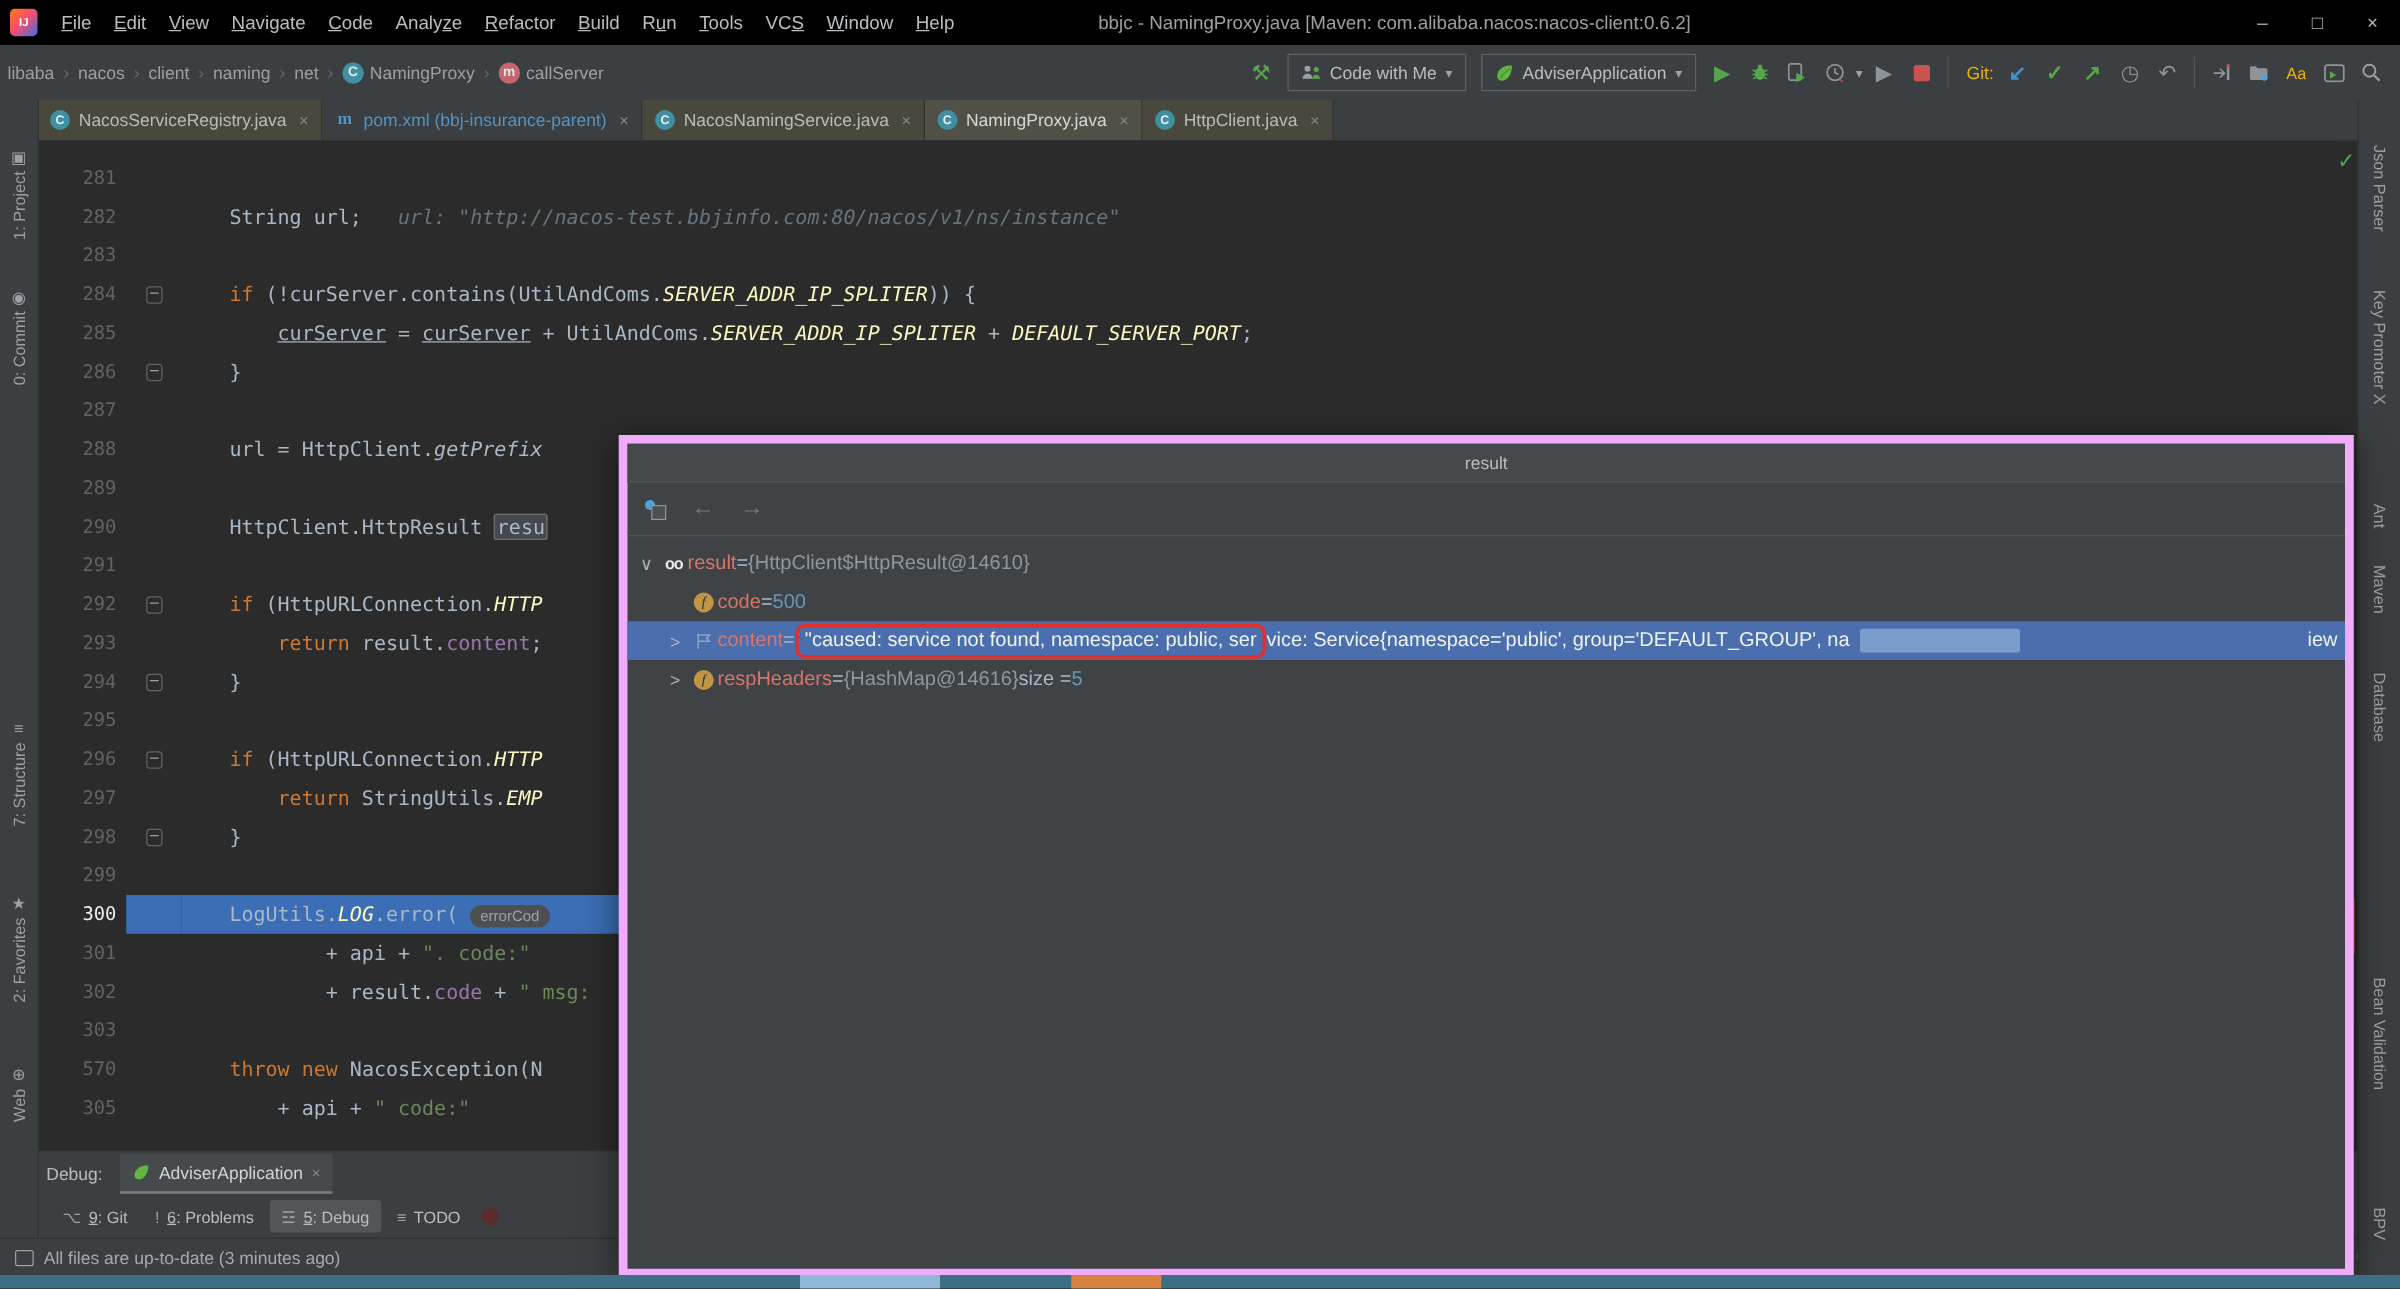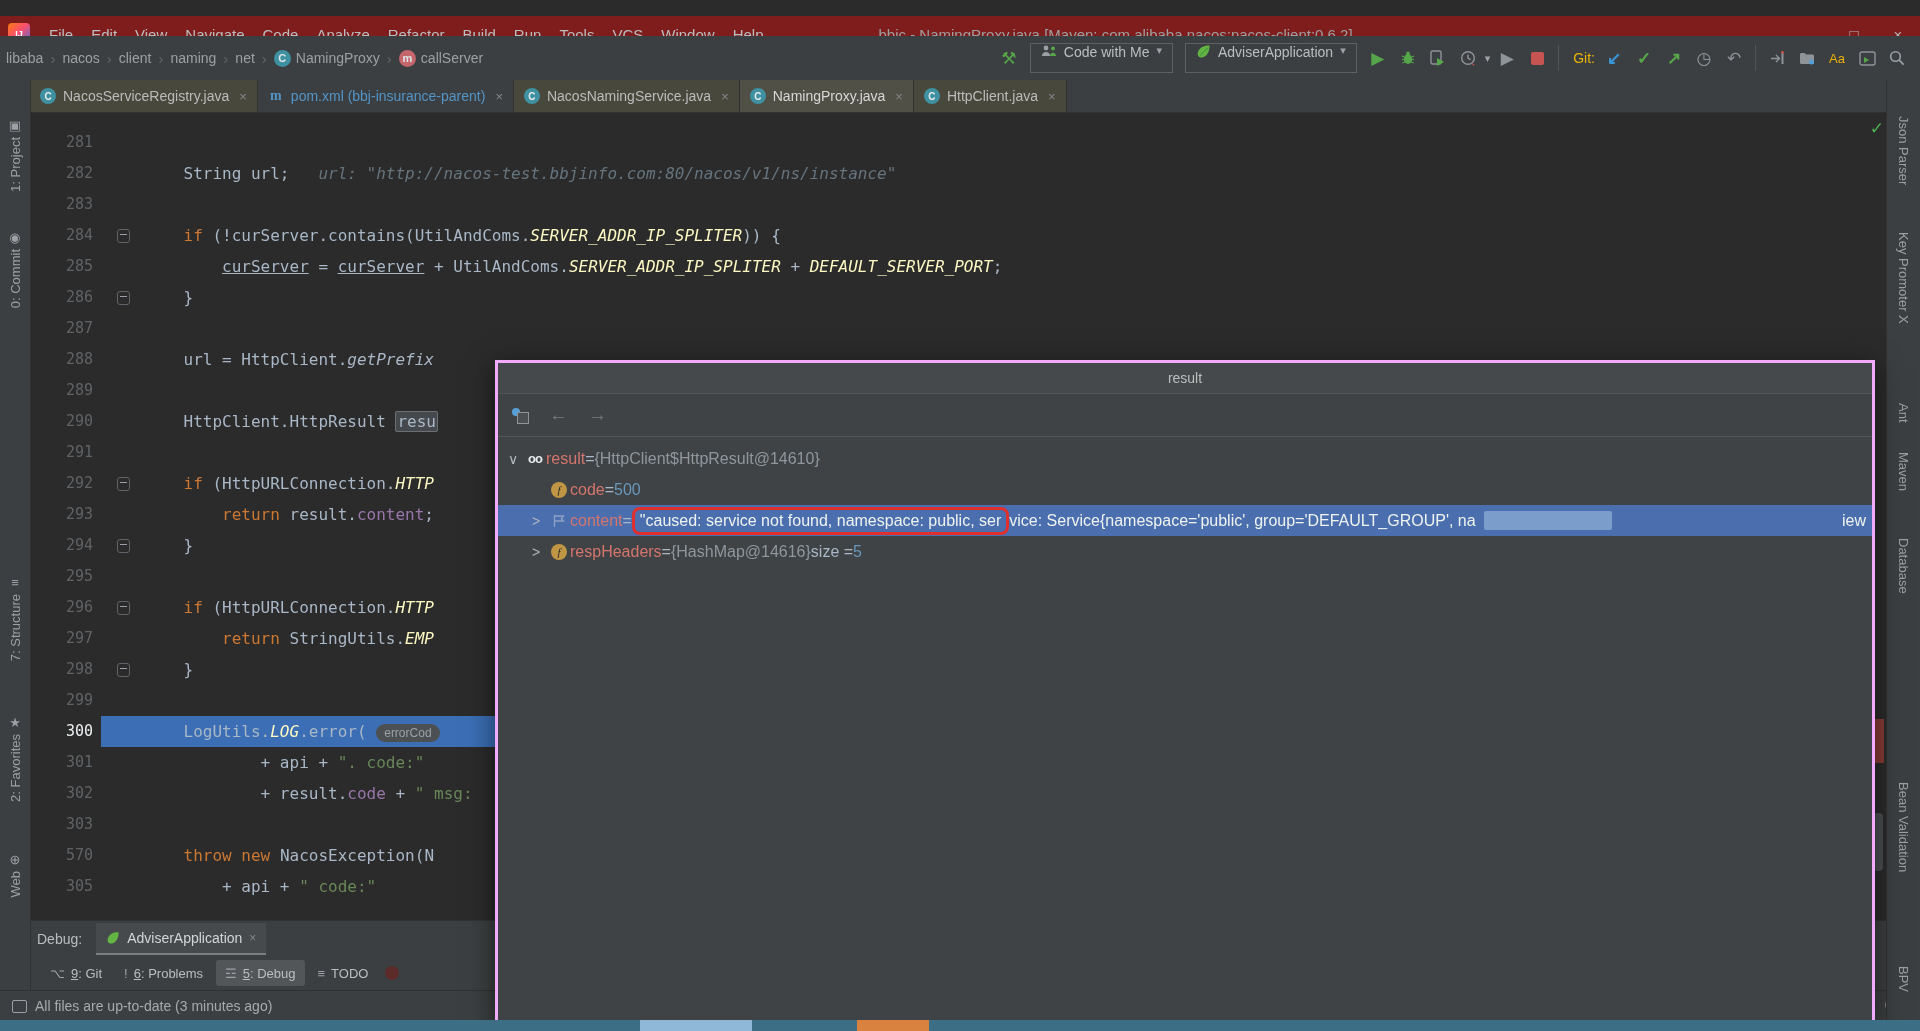--- a/index.html
+++ b/index.html
@@ -1,35 +1,35 @@
 <!DOCTYPE html>
 <html><head>
 <meta charset="utf-8">
 <style>
   html,body{margin:0;padding:0;background:#1e1e1e}
   #app{position:relative;width:1920px;height:1031px;background:#2b2b2b;font-family:"Liberation Sans",sans-serif;overflow:hidden;color:#a9b7c6}
   
-  .titlebar{position:absolute;left:0;top:16px;width:1920px;height:36px;background:#7f1d1d;display:flex;align-items:center;border-bottom:1px solid #323232}
+  .titlebar{position:absolute;left:0;top:0;width:1920px;height:36px;background:#000000;display:flex;align-items:center;border-bottom:1px solid #323232}
   .logo{width:22px;height:22px;margin:0 10px 0 8px;border-radius:4px;background:linear-gradient(135deg,#f97a12,#fc4e6d 45%,#3d6ce0);color:#fff;font-size:9px;font-weight:bold;display:flex;align-items:center;justify-content:center}
   .menu-item{color:#bbbec0;font-size:15px;padding:4px 9px;cursor:default}
   .menu-item u{text-decoration:underline}
   .win-title{color:#9da0a2;font-size:15px;margin-left:106px;white-space:nowrap}
   .winbtns{margin-left:auto;display:flex}
   .winbtn{width:44px;height:34px;display:flex;align-items:center;justify-content:center;color:#b6b9ba;font-size:15px}
   
   .toolbar{position:absolute;left:0;top:36px;width:1920px;height:44px;background:#3c3f41;display:flex;align-items:center;border-bottom:1px solid #323232;font-size:14px}
   .crumbs{display:flex;align-items:center;color:#9da0a3;white-space:nowrap}
   .crumb{padding:2px 2px;display:flex;align-items:center;gap:5px}
   .crumb-sep{color:#60666b;margin:0 5px;font-size:15px}
   .cicon{width:17px;height:17px;border-radius:50%;color:#dfe6e8;font-size:11px;display:inline-flex;align-items:center;justify-content:center;font-weight:bold}
   .cicon.cls{background:#3f90a0}
   .cicon.mth{background:#c4666b}
   .tb-ico{width:30px;height:28px;display:flex;align-items:center;justify-content:center;font-size:17px;color:#8f9499;border-radius:4px}
   .tb-sep{width:1px;height:26px;background:#515456;margin:0 6px}
-  .combo{display:flex;align-items:flex-start;gap:7px;border:1px solid #5e6163;border-radius:0;height:28px;padding:0 10px;color:#bbbec0;margin:0 6px}
+  .combo{display:flex;align-items:center;gap:7px;border:1px solid #5e6163;border-radius:0;height:28px;padding:0 10px;color:#bbbec0;margin:0 6px}
   .dd{color:#9da0a6;font-size:11px}
   .green{color:#57a64b}.blue{color:#3a95d6}.gray{color:#8f9499}
   .stopsq{width:13px;height:13px;background:#c75450;border-radius:2px}
   .gitlbl{color:#eab308;margin:0 4px 0 8px}
   
   .tabbar{position:absolute;left:30px;top:80px;width:1890px;height:32px;background:#3c3f41;display:flex;align-items:stretch;border-bottom:1px solid #323232}
   .tab{display:flex;align-items:center;gap:7px;padding:0 10px;font-size:14px;color:#bbbbbb;background:#49483d;border-right:1px solid #323232}
   .tab.plain{background:#3c3f41}
   .tab.active{background:#515046;color:#d7d7d7}
   .tab .x{color:#84888c;font-size:13px;margin-left:3px}
@@ -58,21 +58,21 @@
   .s-hint{color:#66747e;font-style:italic}
   .s-uvar{color:#a9b7c6;text-decoration:underline}
   .s-ital{font-style:italic}
   .s-selbox{background:#45494d;border:1px solid #6b7074;border-radius:2px;padding:0 1px}
   .s-pill{background:#4c5052;color:#9aa0a6;border-radius:9px;padding:2px 8px;font-size:12px;font-family:"Liberation Sans",sans-serif}
   .insp-ok{position:absolute;right:36px;top:118px;color:#4db050;font-size:17px;z-index:4}
   .scrollcol{position:absolute;right:33px;top:113px;width:16px;height:807px;z-index:2}
   .mark-red{position:absolute;left:2px;top:606px;width:11px;height:44px;background:#8b3c35}
   .mark-thumb{position:absolute;left:3px;top:700px;width:9px;height:58px;background:#4c5052;border-radius:4px}
   
-  .popup{position:absolute;left:495px;top:360px;width:1374px;height:660px;background:#3f4345;border:3px solid #f0abfc;box-shadow:0 6px 26px rgba(0,0,0,.55);z-index:10;font-size:16px}
+  .popup{position:absolute;left:495px;top:348px;width:1374px;height:660px;background:#3f4345;border:7px solid #f0abfc;box-shadow:0 6px 26px rgba(0,0,0,.55);z-index:10;font-size:16px}
   .pp-title{height:30px;line-height:30px;text-align:center;color:#bdbdbd;font-size:14px;background:#45494b;border-bottom:1px solid #515456}
   .pp-toolbar{height:42px;display:flex;align-items:center;gap:20px;padding-left:14px;border-bottom:1px solid #515456}
   .pp-arrow{color:#787c7f;font-size:19px}
   .optico{position:relative;width:17px;height:17px}
   .optico .sq{position:absolute;right:0;bottom:0;width:10px;height:10px;border:1px solid #8f9499;background:#4c5052}
   .optico .dot{position:absolute;left:0;top:1px;width:8px;height:8px;border-radius:50%;background:#56a0d8}
   .pp-rows{padding-top:6px}
   .pp-row{display:flex;align-items:center;height:31px;padding-left:10px}
   .pp-row.ind{padding-left:34px}
   .pp-row.sel{background:#4b6eaf}

